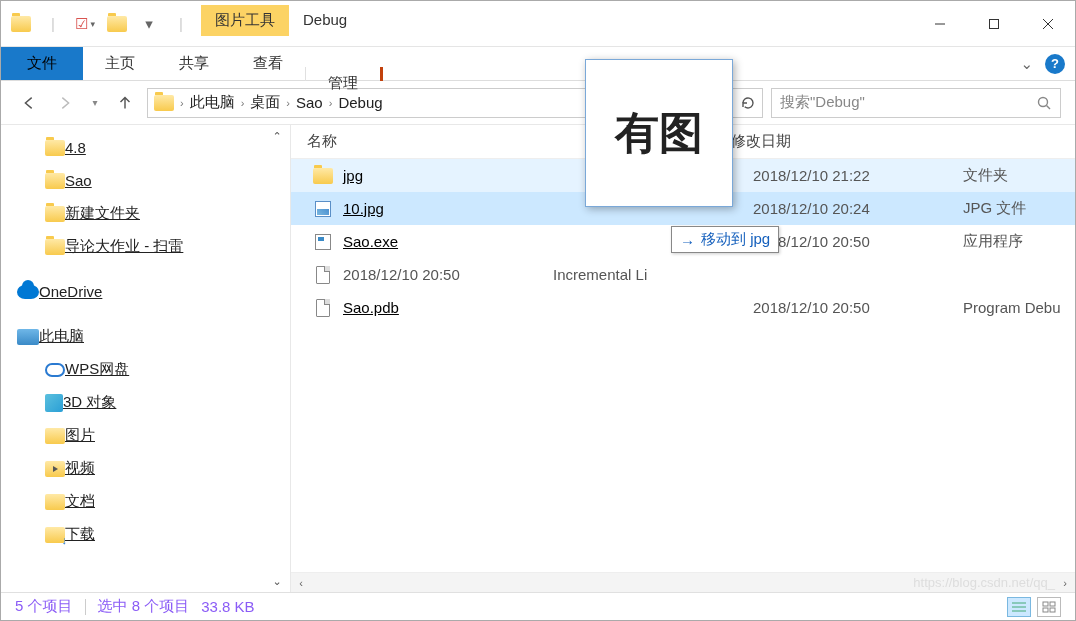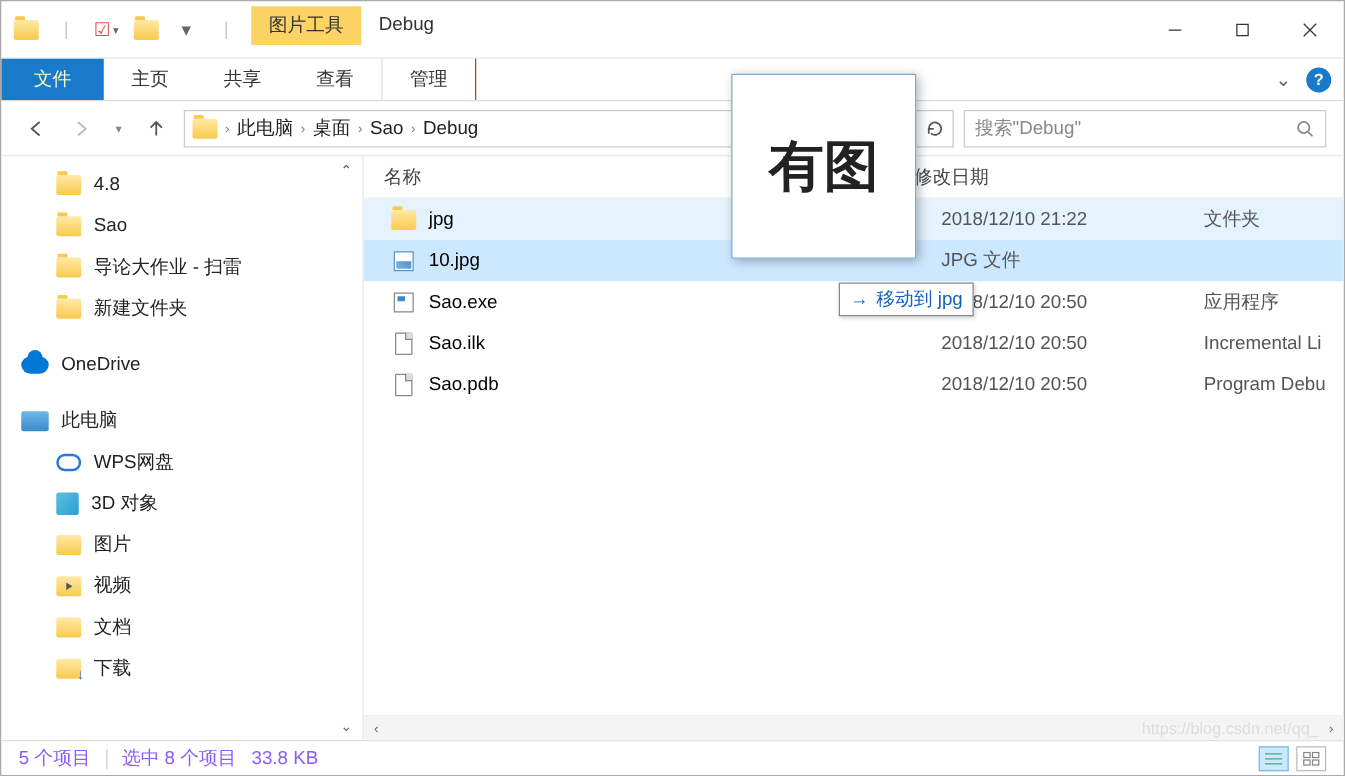--- a/index.html
+++ b/index.html
@@ -7,37 +7,37 @@
 .titlebar { height:46px; display:flex; align-items:stretch; border-bottom:1px solid #e5e5e5; }
 .tb-qat { display:flex; align-items:center; padding:0 6px; gap:4px; }
 .qat-btn { width:28px; height:28px; display:flex; align-items:center; justify-content:center; }
 .tb-contextual { background:#fcd364; padding:6px 14px; align-self:flex-start; margin-top:4px; color:#333; }
 .tb-title { flex:1; padding:10px 14px; color:#333; }
 .tb-controls { display:flex; }
 .tb-ctrl { width:54px; display:flex; align-items:center; justify-content:center; font-size:14px; }
 .tb-ctrl svg { width:12px; height:12px; }
 .ribbon-tabs { height:34px; display:flex; align-items:stretch; border-bottom:1px solid #ddd; position:relative; }
 .rtab { padding:7px 22px; color:#333; cursor:default; }
-.rtab.file { background:#1979ca; color:#fef9c3; padding:7px 26px; }
-.rtab.ctx { border-left:1px solid #e0e0e0; border-right:1px solid #c2410c; }
+.rtab.file { background:#1979ca; color:#000000; padding:7px 26px; }
+.rtab.ctx { border-left:1px solid #e0e0e0; border-right:3px solid #c2410c;margin-top:20px; }
 .rib-right { margin-left:auto; display:flex; align-items:center; padding:0 10px; gap:12px; }
 .help-circle { width:20px; height:20px; border-radius:50%; background:#1979ca; color:#fff; display:flex; align-items:center; justify-content:center; font-size:13px; font-weight:bold; }
 .addressbar { height:44px; display:flex; align-items:center; padding:0 14px; gap:8px; border-bottom:1px solid #e8e8e8; }
 .nav-btn { width:28px; height:28px; display:flex; align-items:center; justify-content:center; color:#555; }
 .nav-btn.disabled { color:#bbb; }
 .nav-btn svg { width:18px; height:18px; }
 .path-box { flex:1; height:30px; border:1px solid #ccc; display:flex; align-items:center; padding:0 6px; gap:2px; }
 .crumb { padding:2px 4px; color:#222; }
 .crumb-sep { color:#777; font-size:11px; }
 .refresh-btn { width:30px; height:30px; display:flex; align-items:center; justify-content:center; border:1px solid #ccc; border-left:none; margin-left:-8px; }
 .search-box { width:290px; height:30px; border:1px solid #ccc; display:flex; align-items:center; padding:0 8px; color:#888; }
 .search-box span { flex:1; }
 .content { display:flex; height:calc(100% - 46px - 34px - 44px - 28px); }
 .nav-pane { width:290px; border-right:1px solid #e8e8e8; overflow-y:auto; padding-top:6px; position:relative; }
-.tree-item { display:flex; align-items:center; height:33px; padding-left:44px; gap:10px; color:#222; }
+.tree-item { display:flex; align-items:center; height:33px; padding-left:44px; color:#222;text-decoration:underline; }
 .tree-item.cat { padding-left:16px; margin-top:12px; }
 .tree-item.cat:first-child { margin-top:0; }
 .folder-icon { width:20px; height:16px; background:linear-gradient(#ffe9a6,#f8ca4d); border-radius:2px; position:relative; }
 .folder-icon::before { content:""; position:absolute; top:-3px; left:1px; width:8px; height:3px; background:#f8ca4d; border-radius:1px 1px 0 0; }
 .onedrive-icon { width:22px; height:14px; background:#0078d4; border-radius:8px 8px 8px 8px / 7px 7px 7px 7px; position:relative; }
 .onedrive-icon::before { content:""; position:absolute; top:-5px; left:5px; width:12px; height:12px; background:#0078d4; border-radius:50%; }
 .pc-icon { width:22px; height:16px; background:linear-gradient(#6fb7e8,#3a8ac7); border-radius:2px; }
 .wps-icon { width:20px; height:14px; border:2px solid #2a7ad1; border-radius:7px; position:relative; }
 .obj3d-icon { width:18px; height:18px; background:linear-gradient(135deg,#5bc0de,#2a9fd6); border-radius:2px; }
 .video-icon { width:20px; height:16px; background:linear-gradient(#ffe9a6,#f8ca4d); border-radius:2px; display:flex; align-items:center; justify-content:center; }
@@ -49,21 +49,21 @@
 .scroll-arrow { position:absolute; right:4px; width:18px; height:18px; display:flex; align-items:center; justify-content:center; color:#555; font-size:11px; }
 .files { flex:1; display:flex; flex-direction:column; }
 .col-headers { height:34px; display:flex; align-items:center; border-bottom:1px solid #eee; color:#444; }
 .ch-name { width:440px; padding-left:16px; display:flex; align-items:center; }
 .ch-date { width:200px; }
 .ch-type { flex:1; }
 .file-row { height:33px; display:flex; align-items:center; padding-left:22px; gap:10px; }
 .file-row.sel { background:#cce8ff; }
 .file-row.hov { background:#e5f3ff; }
 .fr-icon { width:20px; display:flex; justify-content:center; }
-.fr-name { width:400px; }
+.fr-name { width:400px;text-decoration:underline; }
 .fr-date { width:200px; color:#555; }
 .fr-type { flex:1; color:#555; }
 .img-icon { width:16px; height:16px; border:1px solid #5a8fc7; background:#fff; position:relative; }
 .img-icon::after { content:""; position:absolute; bottom:1px; left:1px; right:1px; height:6px; background:linear-gradient(45deg,#7ab8e0,#4a90d0); }
 .exe-icon { width:16px; height:16px; border:1px solid #888; background:#fff; position:relative; }
 .exe-icon::after { content:""; position:absolute; top:2px; left:2px; width:6px; height:4px; background:#3a8ac7; }
 .gen-icon { width:14px; height:18px; background:#fff; border:1px solid #888; border-radius:1px; position:relative; }
 .gen-icon::after { content:""; position:absolute; right:-1px; top:-1px; width:5px; height:5px; background:#ddd; border-left:1px solid #888; border-bottom:1px solid #888; }
 .hscroll { height:20px; border-top:1px solid #eee; display:flex; align-items:center; background:#f4f4f4; }
 .hscroll-arrow { width:20px; text-align:center; color:#666; font-size:11px; }
@@ -182,25 +182,25 @@
         <div class="tree-item">
           <div class="folder-icon"></div>
           <span>4.8</span>
         </div>
         <div class="tree-item">
           <div class="folder-icon"></div>
           <span>Sao</span>
         </div>
         <div class="tree-item">
           <div class="folder-icon"></div>
+          <span>新建文件夹</span>
+        </div>
+        <div class="tree-item">
+          <div class="folder-icon"></div>
           <span>导论大作业 - 扫雷</span>
-        </div>
-        <div class="tree-item">
-          <div class="folder-icon"></div>
-          <span>新建文件夹</span>
         </div>
       </div>
     <div class="tree-item cat">
         <div class="onedrive-icon"></div>
         <span>OneDrive</span>
       </div>
     <div class="tree-item cat">
         <div class="pc-icon"></div>
         <span>此电脑</span>
       </div>
@@ -247,35 +247,35 @@
           </div>
           <div class="fr-name">jpg</div>
           <div class="fr-date">2018/12/10 21:22</div>
           <div class="fr-type">文件夹</div>
         </div>
         <div class="file-row sel">
           <div class="fr-icon">
             <div class="img-icon"></div>
           </div>
           <div class="fr-name">10.jpg</div>
+          <div class="fr-date">2018/12/10 20:24</div>
           <div class="fr-type">JPG 文件</div>
         </div>
         <div class="file-row">
           <div class="fr-icon">
             <div class="exe-icon"></div>
           </div>
           <div class="fr-name">Sao.exe</div>
           <div class="fr-date">2018/12/10 20:50</div>
           <div class="fr-type">应用程序</div>
         </div>
         <div class="file-row">
           <div class="fr-icon">
             <div class="gen-icon"></div>
           </div>
-          <div class="fr-name">Sao.ilk</div>
           <div class="fr-date">2018/12/10 20:50</div>
           <div class="fr-type">Incremental Li</div>
         </div>
         <div class="file-row">
           <div class="fr-icon">
             <div class="gen-icon"></div>
           </div>
           <div class="fr-name">Sao.pdb</div>
           <div class="fr-date">2018/12/10 20:50</div>
           <div class="fr-type">Program Debu</div>

